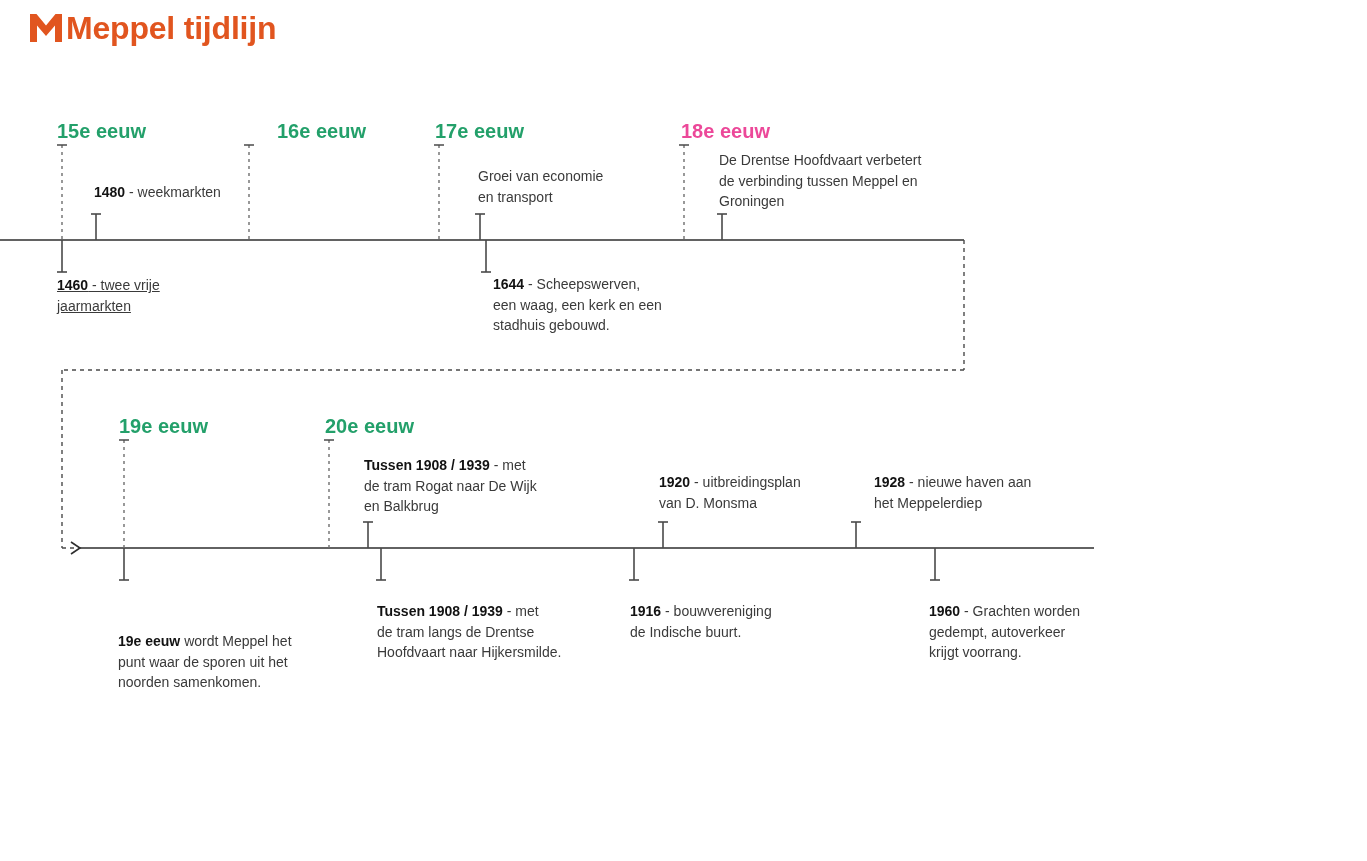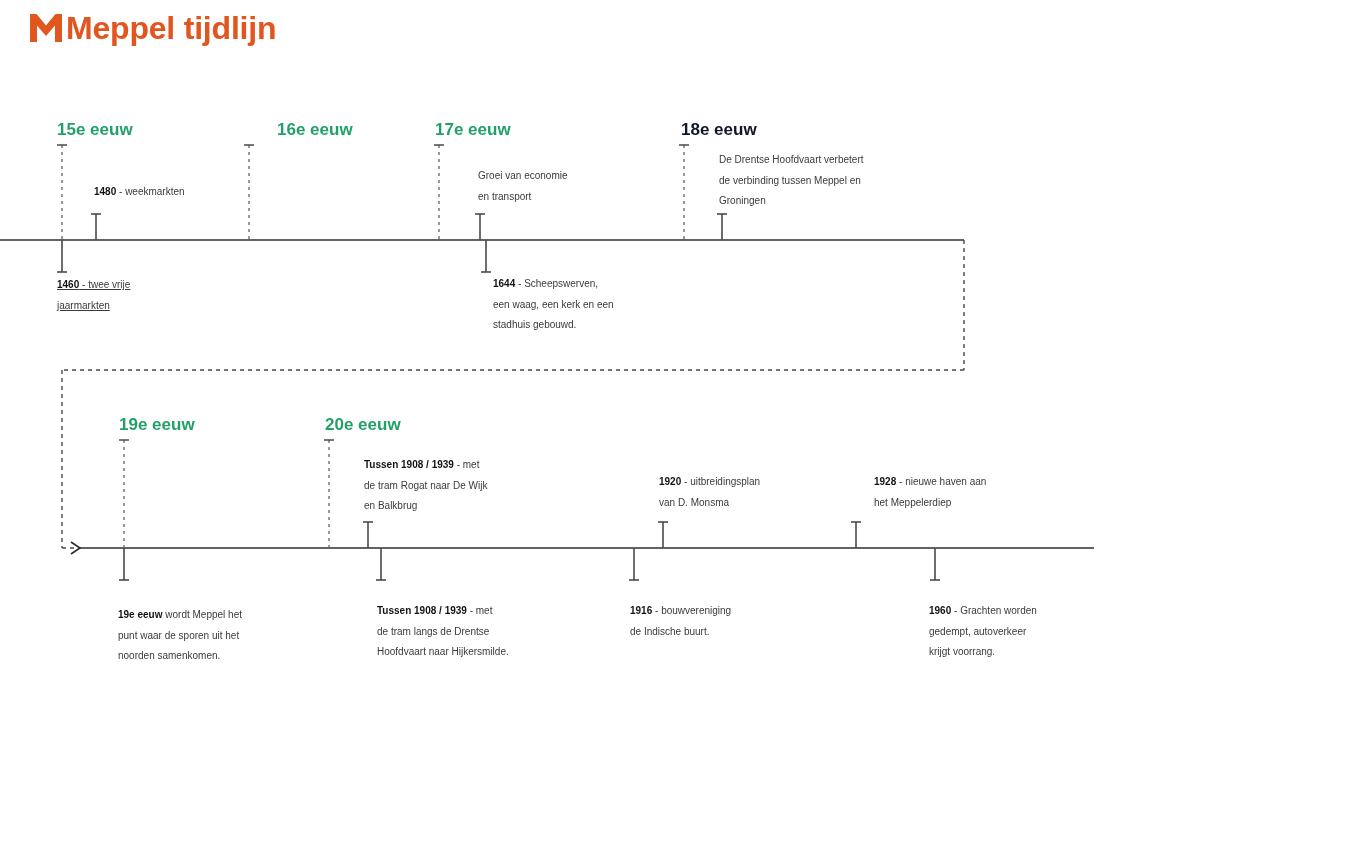--- a/index.html
+++ b/index.html
@@ -43,28 +43,28 @@
     left: 0;
     top: 0;
     width: 1367px;
     height: 861px;
     pointer-events: none;
   }
 
   
   .era-label {
     position: absolute;
-    font-size: 17px;
+    font-size: 20px;
     font-weight: 700;
     color: #23a06a;
     white-space: nowrap;
   }
   .event {
     position: absolute;
-    font-size: 10px;
+    font-size: 14px;
     line-height: 20.5px;
     color: #3a3a3a;
     white-space: nowrap;
   }
   .event .lead {
     font-weight: 700;
     color: #121212;
   }
   .event .body {
     font-weight: 400;
@@ -134,21 +134,21 @@
       <line x1="62" y1="370" x2="62" y2="548" stroke="#4a4a4a" stroke-width="1.4" stroke-dasharray="4,4"></line>
       <line x1="62" y1="548" x2="80" y2="548" stroke="#4a4a4a" stroke-width="1.4" stroke-dasharray="4,4"></line>
       <path d="M 71 542 L 80 548 L 71 554" fill="none" stroke="#2e2e2e" stroke-width="1.6"></path>
     </g>
 </svg>
 
 <div id="text-layer">
     <div class="era-label" style="left: 57px; top: 120px; color: rgb(35, 160, 106);">15e eeuw</div>
     <div class="era-label" style="left: 245px; top: 120px; color: rgb(35, 160, 106); margin-left: 32px;">16e eeuw</div>
     <div class="era-label" style="left: 435px; top: 120px; color: rgb(35, 160, 106);">17e eeuw</div>
-    <div class="era-label" style="left: 681px; top: 120px; color: #0f172a;">18e eeuw</div>
+    <div class="era-label" style="left: 681px; top: 120px; color: #ec4899;">18e eeuw</div>
     <div class="event" style="left: 94px; top: 182px; color: rgb(58, 58, 58);">
       <div class="event-line"><span class="lead">1480</span><span class="body"> - weekmarkten</span></div>
     </div>
     <div class="event" style="left: 478px; top: 166px; color: rgb(58, 58, 58);">
       <div class="event-line"><span class="body">Groei van economie</span></div>
       <div class="event-line"><span class="body">en transport</span></div>
     </div>
     <div class="event" style="left: 719px; top: 150px; color: rgb(58, 58, 58);">
       <div class="event-line"><span class="body">De Drentse Hoofdvaart verbetert</span></div>
       <div class="event-line"><span class="body">de verbinding tussen Meppel en</span></div>
@@ -171,21 +171,21 @@
       <div class="event-line"><span class="body">en Balkbrug</span></div>
     </div>
     <div class="event" style="left: 659px; top: 472px; color: rgb(58, 58, 58);">
       <div class="event-line"><span class="lead">1920</span><span class="body"> - uitbreidingsplan</span></div>
       <div class="event-line"><span class="body">van D. Monsma</span></div>
     </div>
     <div class="event" style="left: 874px; top: 472px; color: rgb(58, 58, 58);">
       <div class="event-line"><span class="lead">1928</span><span class="body"> - nieuwe haven aan</span></div>
       <div class="event-line"><span class="body">het Meppelerdiep</span></div>
     </div>
-    <div class="event" style="left: 118px; top: 605px; color: rgb(58, 58, 58);">
+    <div class="event" style="left: 118px; top: 631px; color: rgb(58, 58, 58);">
       <div class="event-line"><span class="lead">19e eeuw</span><span class="body"> wordt Meppel het</span></div>
       <div class="event-line"><span class="body">punt waar de sporen uit het</span></div>
       <div class="event-line"><span class="body">noorden samenkomen.</span></div>
     </div>
     <div class="event" style="left: 377px; top: 601px; color: rgb(58, 58, 58);">
       <div class="event-line"><span class="lead">Tussen 1908 / 1939</span><span class="body"> - met</span></div>
       <div class="event-line"><span class="body">de tram langs de Drentse</span></div>
       <div class="event-line"><span class="body">Hoofdvaart naar Hijkersmilde.</span></div>
     </div>
     <div class="event" style="left: 630px; top: 601px; color: rgb(58, 58, 58);">

